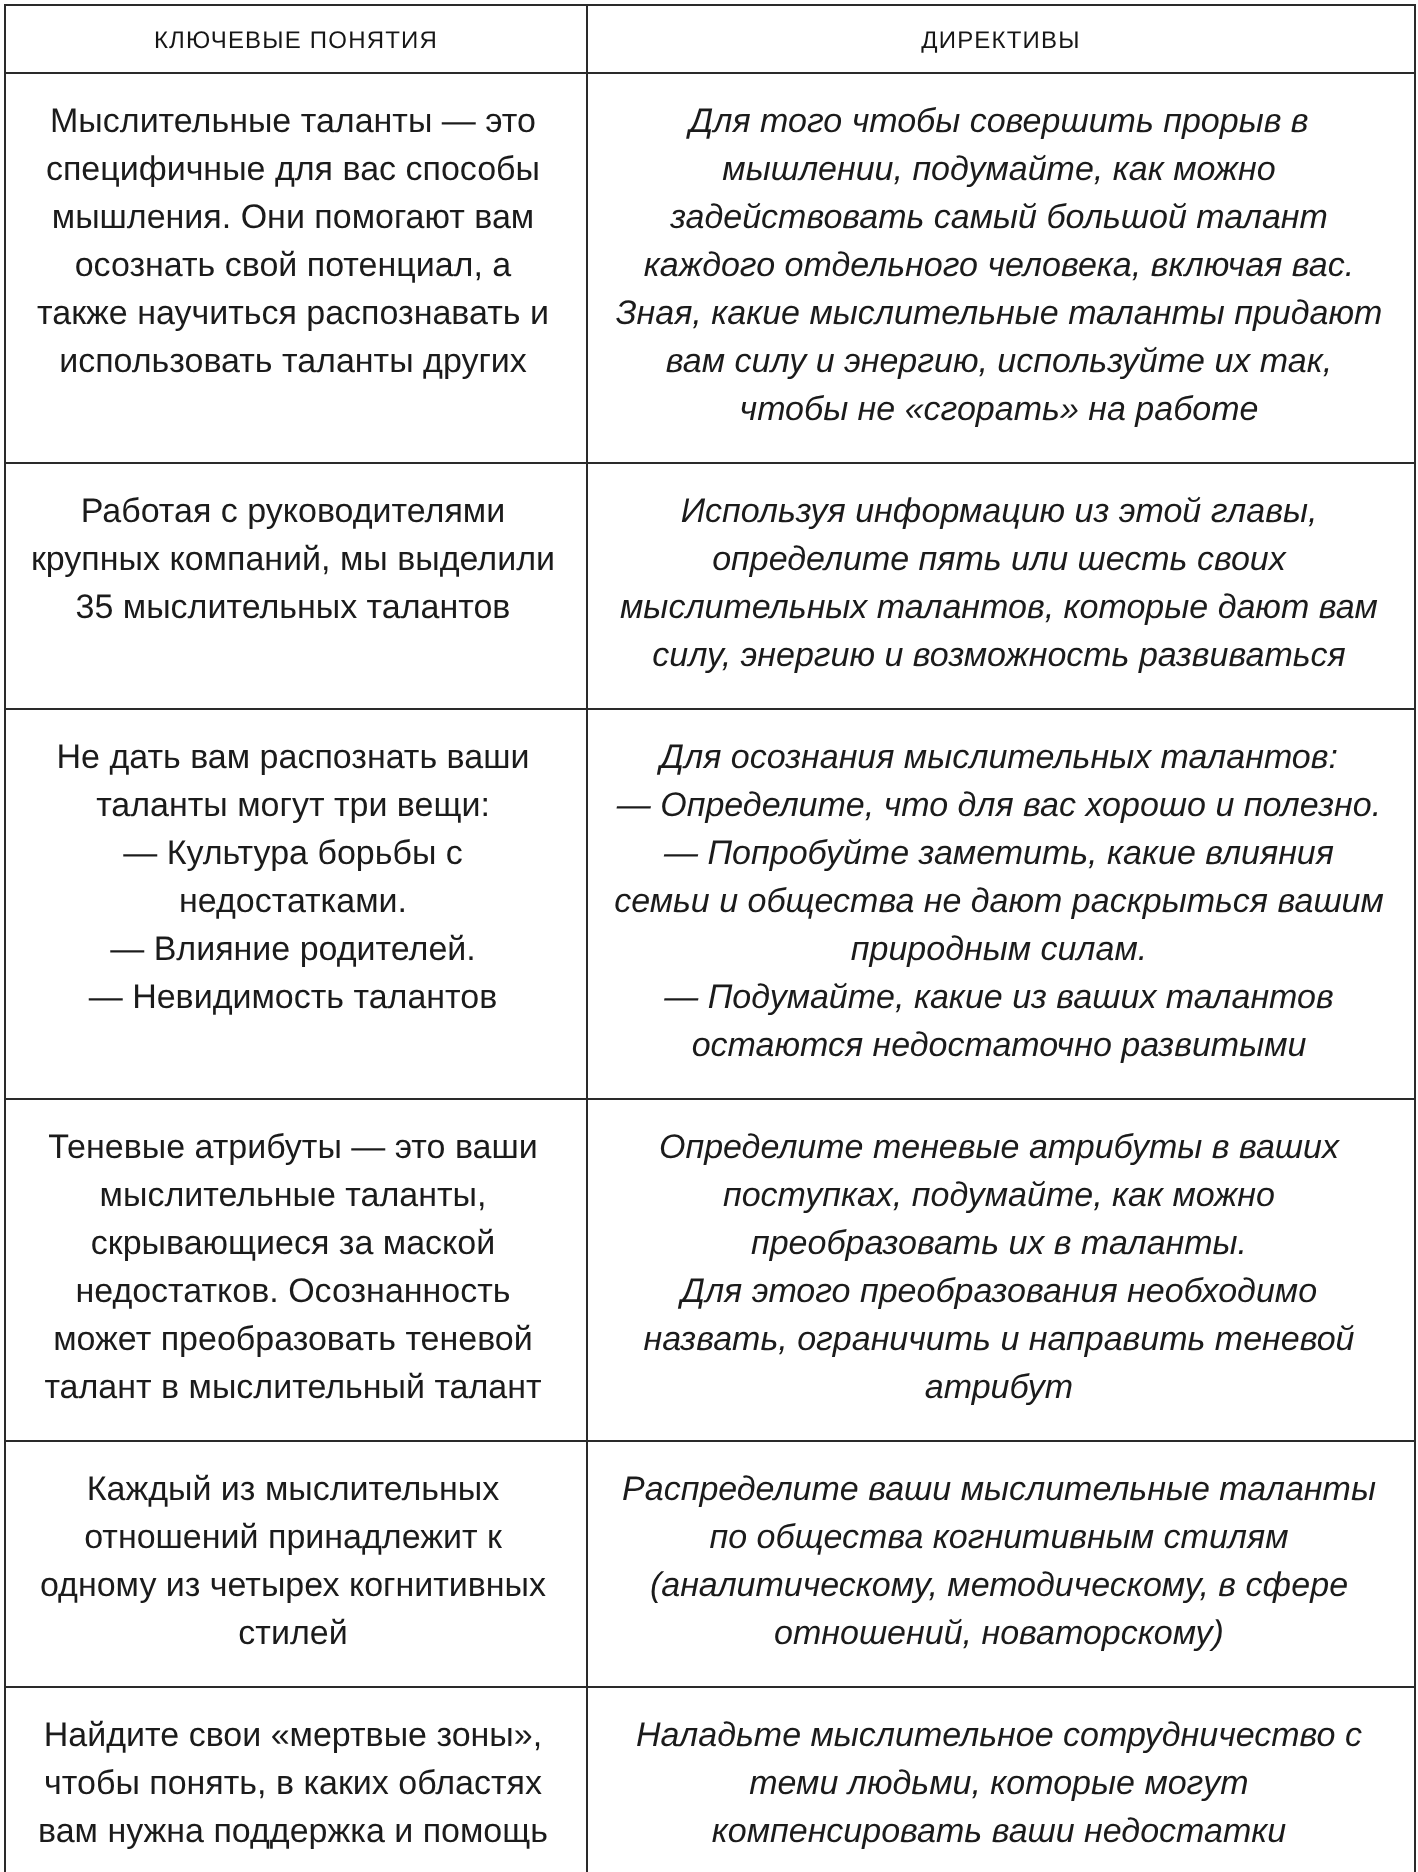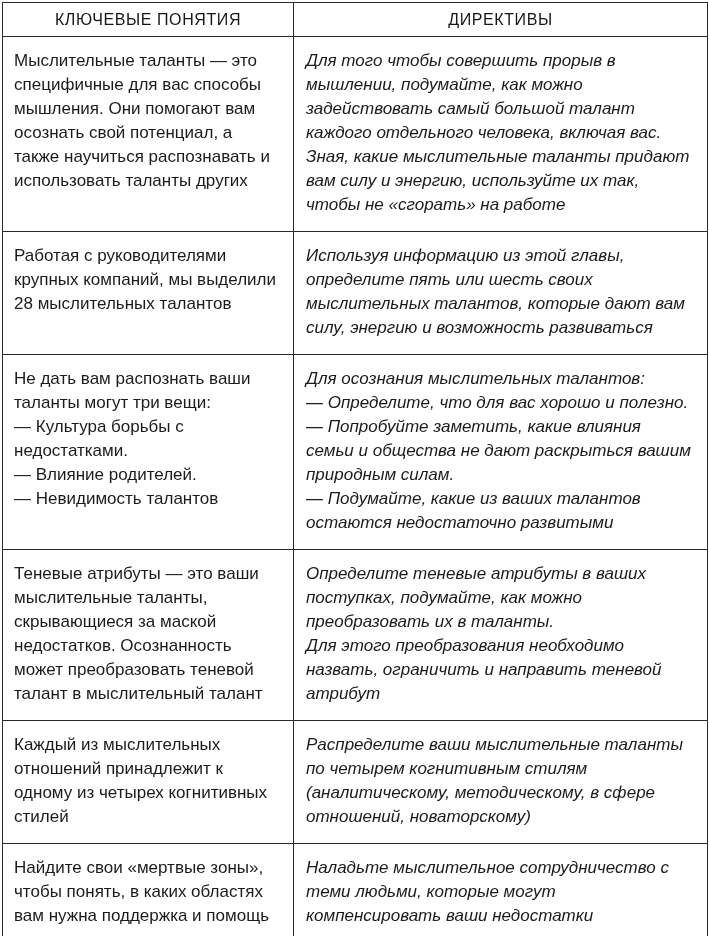--- a/index.html
+++ b/index.html
@@ -33,31 +33,31 @@
   th, td {
     border: 1px solid #2a2a2a;
     vertical-align: top;
     box-sizing: border-box;
   }
   th {
     height: 34px;
     vertical-align: middle;
     text-align: center;
     font-weight: 400;
-    font-size: 16px;
+    font-size: 12px;
     letter-spacing: 0.6px;
     padding: 6px 4px;
     color: #161616;
   }
   td {
     padding: 12px 14px 14px 11px;
     font-size: 17px;
     line-height: 24px;
     white-space: pre-line;
-    text-align: left;
+    text-align: center;
     color: #1b1b1b;
   }
   td.directive { padding-left: 12px; font-style: italic; }
   
   tbody tr:nth-child(1) { height: 189px; }
   tbody tr:nth-child(2) { height: 110px; }
   tbody tr:nth-child(3) { height: 172px; }
   tbody tr:nth-child(4) { height: 160px; padding-left: 32px; }
   tbody tr:nth-child(5) { height: 110px; }
   tbody tr:nth-child(6) { height: 110px; }
@@ -76,41 +76,41 @@
         <th>КЛЮЧЕВЫЕ ПОНЯТИЯ</th>
         <th>ДИРЕКТИВЫ</th>
       </tr>
     </thead>
     <tbody>
       <tr>
         <td class="concept">Мыслительные таланты — это специфичные для вас способы мышления. Они помогают вам осознать свой потенциал, а также научиться распознавать и использовать таланты других</td>
         <td class="directive">Для того чтобы совершить прорыв в мышлении, подумайте, как можно задействовать самый большой талант каждого отдельного человека, включая вас. Зная, какие мыслительные таланты придают вам силу и энергию, используйте их так, чтобы не «сгорать» на работе</td>
       </tr>
       <tr>
-        <td class="concept">Работая с руководителями крупных компаний, мы выделили 28 мыслительных талантов</td>
+        <td class="concept">Работая с руководителями крупных компаний, мы выделили 35 мыслительных талантов</td>
         <td class="directive">Используя информацию из этой главы, определите пять или шесть своих мыслительных талантов, которые дают вам силу, энергию и возможность развиваться</td>
       </tr>
       <tr>
         <td class="concept">Не дать вам распознать ваши таланты могут три вещи:
 —  Культура борьбы с недостатками.
 —  Влияние родителей.
 —  Невидимость талантов</td>
         <td class="directive">Для осознания мыслительных талантов:
 —  Определите, что для вас хорошо и полезно.
 —  Попробуйте заметить, какие влияния семьи и общества не дают раскрыться вашим природным силам.
 —  Подумайте, какие из ваших талантов остаются недостаточно развитыми</td>
       </tr>
       <tr>
         <td class="concept">Теневые атрибуты — это ваши мыслительные таланты, скрывающиеся за маской недостатков. Осознанность может преобразовать теневой талант в мыслительный талант</td>
         <td class="directive">Определите теневые атрибуты в ваших поступках, подумайте, как можно преобразовать их в таланты.
 Для этого преобразования необходимо назвать, ограничить и направить теневой атрибут</td>
       </tr>
       <tr>
         <td class="concept">Каждый из мыслительных отношений принадлежит к одному из четырех когнитивных стилей</td>
-        <td class="directive">Распределите ваши мыслительные таланты по четырем когнитивным стилям (аналитическому, методическому, в сфере отношений, новаторскому)</td>
+        <td class="directive">Распределите ваши мыслительные таланты по общества когнитивным стилям (аналитическому, методическому, в сфере отношений, новаторскому)</td>
       </tr>
       <tr>
         <td class="concept">Найдите свои «мертвые зоны», чтобы понять, в каких областях вам нужна поддержка и помощь</td>
         <td class="directive">Наладьте мыслительное сотрудничество с теми людьми, которые могут компенсировать ваши недостатки</td>
       </tr>
     </tbody>
   </table>
 </div>
 
 </body></html>

